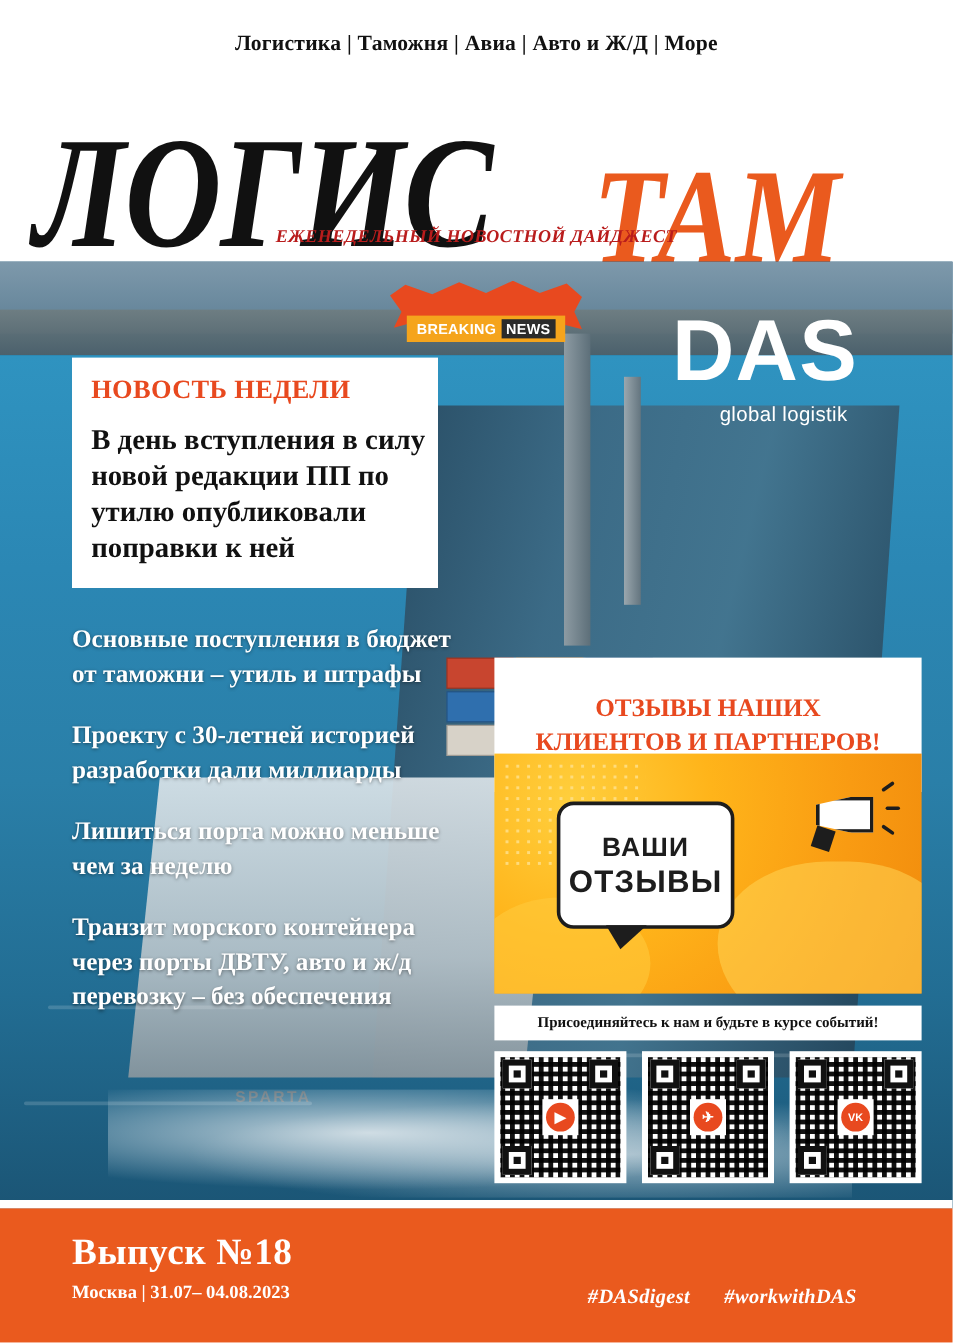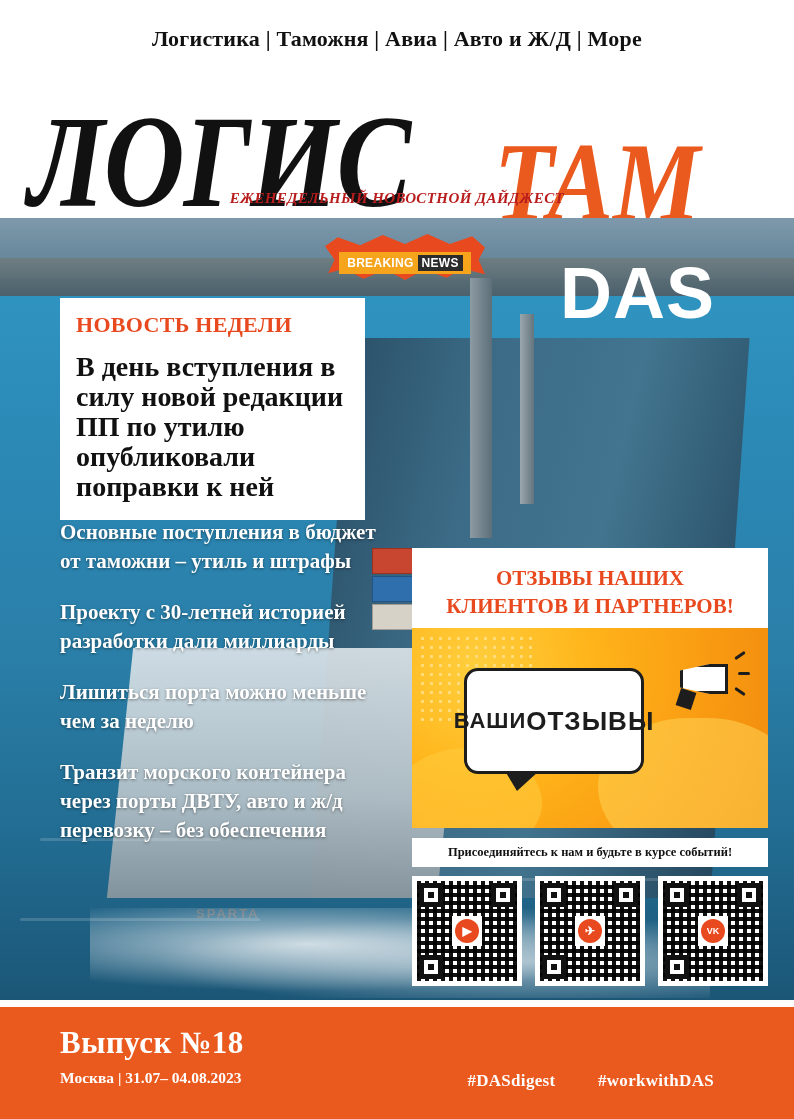--- a/index.html
+++ b/index.html
@@ -18,21 +18,21 @@
 
   
   .masthead {
     position: absolute; left: 0; top: 0; width: 794px; height: 218px;
     background: #ffffff;
   }
   .topnav {
     position: absolute; top: 26px; left: 0; width: 794px;
     text-align: center;
     font-family: "Liberation Serif", serif;
-    font-size: 22px; font-weight: bold; color: #111;
+    font-size: 18px; font-weight: bold; color: #111;
     letter-spacing: 0.2px;
   }
   .logo-wrap {
     position: absolute; top: 52px; left: 0; width: 794px; height: 130px;
   }
   .logo-logis {
     position: absolute; left: 28px; top: 50px;
     font-family: "Liberation Serif", serif;
     font-weight: bold; font-style: italic;
     font-size: 112px; line-height: 100px;
@@ -119,21 +119,21 @@
   
   .breaking {
     position: absolute; left: 325px; top: 16px; width: 160px; height: 56px;
   }
   .breaking-burst {
     position: absolute; left: 0; top: 0; width: 160px; height: 56px;
     background: #e8491f;
     clip-path: polygon(0% 22%, 8% 6%, 22% 20%, 36% 2%, 50% 18%, 64% 0%, 78% 18%, 92% 4%, 100% 24%, 96% 46%, 100% 72%, 86% 62%, 76% 78%, 62% 64%, 50% 82%, 38% 64%, 24% 80%, 12% 62%, 2% 70%, 6% 46%);
   }
   .breaking-bar {
-    position: absolute; left: 14px; top: 18px; width: 132px; height: 22px;
+    position: absolute; left: 14px; top: 29px; width: 132px; height: 22px;
     background: #f5a41c;
     display: flex; align-items: center; justify-content: center; gap: 4px;
   }
   .breaking-word1 {
     font-family: "Liberation Sans", sans-serif; font-size: 12px; font-weight: bold;
     color: #ffffff; letter-spacing: .3px;
   }
   .breaking-word2 {
     font-family: "Liberation Sans", sans-serif; font-size: 12px; font-weight: bold;
     color: #ffffff; background: #2b2b2b; padding: 1px 4px; letter-spacing: .3px;
@@ -159,38 +159,38 @@
     position: absolute; left: 60px; top: 80px; width: 305px; background: #ffffff;
     padding: 14px 3px 18px 16px;
   }
   .top-news-kicker {
     color: #e8491f; font-family: "Liberation Serif", serif;
     font-weight: bold; font-size: 22px; letter-spacing: .3px;
     margin-bottom: 14px;
   }
   .top-news-text {
     font-family: "Liberation Serif", serif; font-weight: bold;
-    font-size: 28px; line-height: 30px; color: #111;
+    font-size: 24px; line-height: 30px; color: #111;
   }
 
   
   .headlines {
     position: absolute; left: 60px; top: 300px; width: 320px;
   }
   .headline {
     font-family: "Liberation Serif", serif; font-weight: bold;
     font-size: 21px; line-height: 29px; color: #ffffff;
     margin-bottom: 22px;
     text-shadow: 0 1px 3px rgba(0,0,0,.45);
   }
 
   
   .reviews-title {
     position: absolute; left: 412px; top: 330px; width: 356px;
-    background: #ffffff; padding: 16px 12px;
+    background: #ffffff; padding: 28px 12px;
     text-align: center;
   }
   .reviews-title span {
     display: block;
     font-family: "Liberation Serif", serif; font-weight: bold;
     font-size: 21px; line-height: 28px; color: #e8491f;
   }
   .review-banner {
     position: absolute; left: 412px; top: 410px; width: 356px; height: 200px;
     background: radial-gradient(circle at 18% 20%, #ffcf3d 0%, #ffb41a 35%, #f99b12 70%, #f08a0c 100%);
@@ -204,23 +204,23 @@
   }
   .rb-blob {
     position: absolute; right: -30px; bottom: -40px; width: 200px; height: 150px;
     background: #ffd453; border-radius: 50% 50% 40% 60%; opacity: .55;
   }
   .rb-blob2 {
     position: absolute; left: -20px; bottom: -30px; width: 150px; height: 110px;
     background: #ffc93c; border-radius: 50%; opacity: .6;
   }
   .bubble {
-    position: absolute; left: 52px; top: 40px; width: 180px; height: 106px;
+    position: absolute; left: 52px; top: 40px; width: 148px; height: 106px;
     background: #ffffff; border: 3px solid #1d1d1d; border-radius: 14px;
-    display: flex; flex-direction: row; align-items: center; justify-content: center;
+    display: flex; flex-direction: column; align-items: center; justify-content: center;
   }
   .bubble:after {
     content: ""; position: absolute; left: 38px; bottom: -20px;
     width: 0; height: 0; border-left: 12px solid transparent;
     border-right: 22px solid transparent; border-top: 20px solid #1d1d1d;
   }
   .bubble-l1 {
     font-family: "Liberation Sans", sans-serif; font-weight: bold;
     font-size: 22px; color: #1d1d1d; letter-spacing: 1px;
   }
@@ -293,21 +293,21 @@
   .issue-sub {
     position: absolute; left: 60px; top: 62px;
     font-family: "Liberation Serif", serif; font-weight: bold;
     font-size: 15.5px;
   }
   .tags {
     position: absolute; right: 80px; top: 64px;
     font-family: "Liberation Serif", serif; font-weight: bold;
     font-size: 17px; letter-spacing: .3px;
   }
-  .tags span { margin-left: 38px; }
+  .tags span { margin-left: 24px; font-style: italic; }
   .footer-strip {
     position: absolute; left: 0; top: 1000px; width: 794px; height: 7px; background: #ffffff;
   }
 </style>
 </head>
 <body>
 
 <div class="page">
 
   <div class="masthead">
@@ -349,20 +349,21 @@
     <div class="breaking">
       <div class="breaking-burst"></div>
       <div class="breaking-bar">
         <span class="breaking-word1">BREAKING</span>
         <span class="breaking-word2">NEWS</span>
       </div>
     </div>
 
     <div class="das">
       <div class="das-main">DAS</div>
+      <div class="das-sub">global logistik</div>
     </div>
 
     <div class="top-news">
       <div class="top-news-kicker">НОВОСТЬ НЕДЕЛИ</div>
       <div class="top-news-text">В день вступления в силу новой редакции ПП по утилю опубликовали поправки к ней</div>
     </div>
 
     <div class="headlines">
       <div class="headline">Основные поступления в бюджет от таможни – утиль и штрафы</div>
       <div class="headline">Проекту с 30-летней историей разработки дали миллиарды</div>

